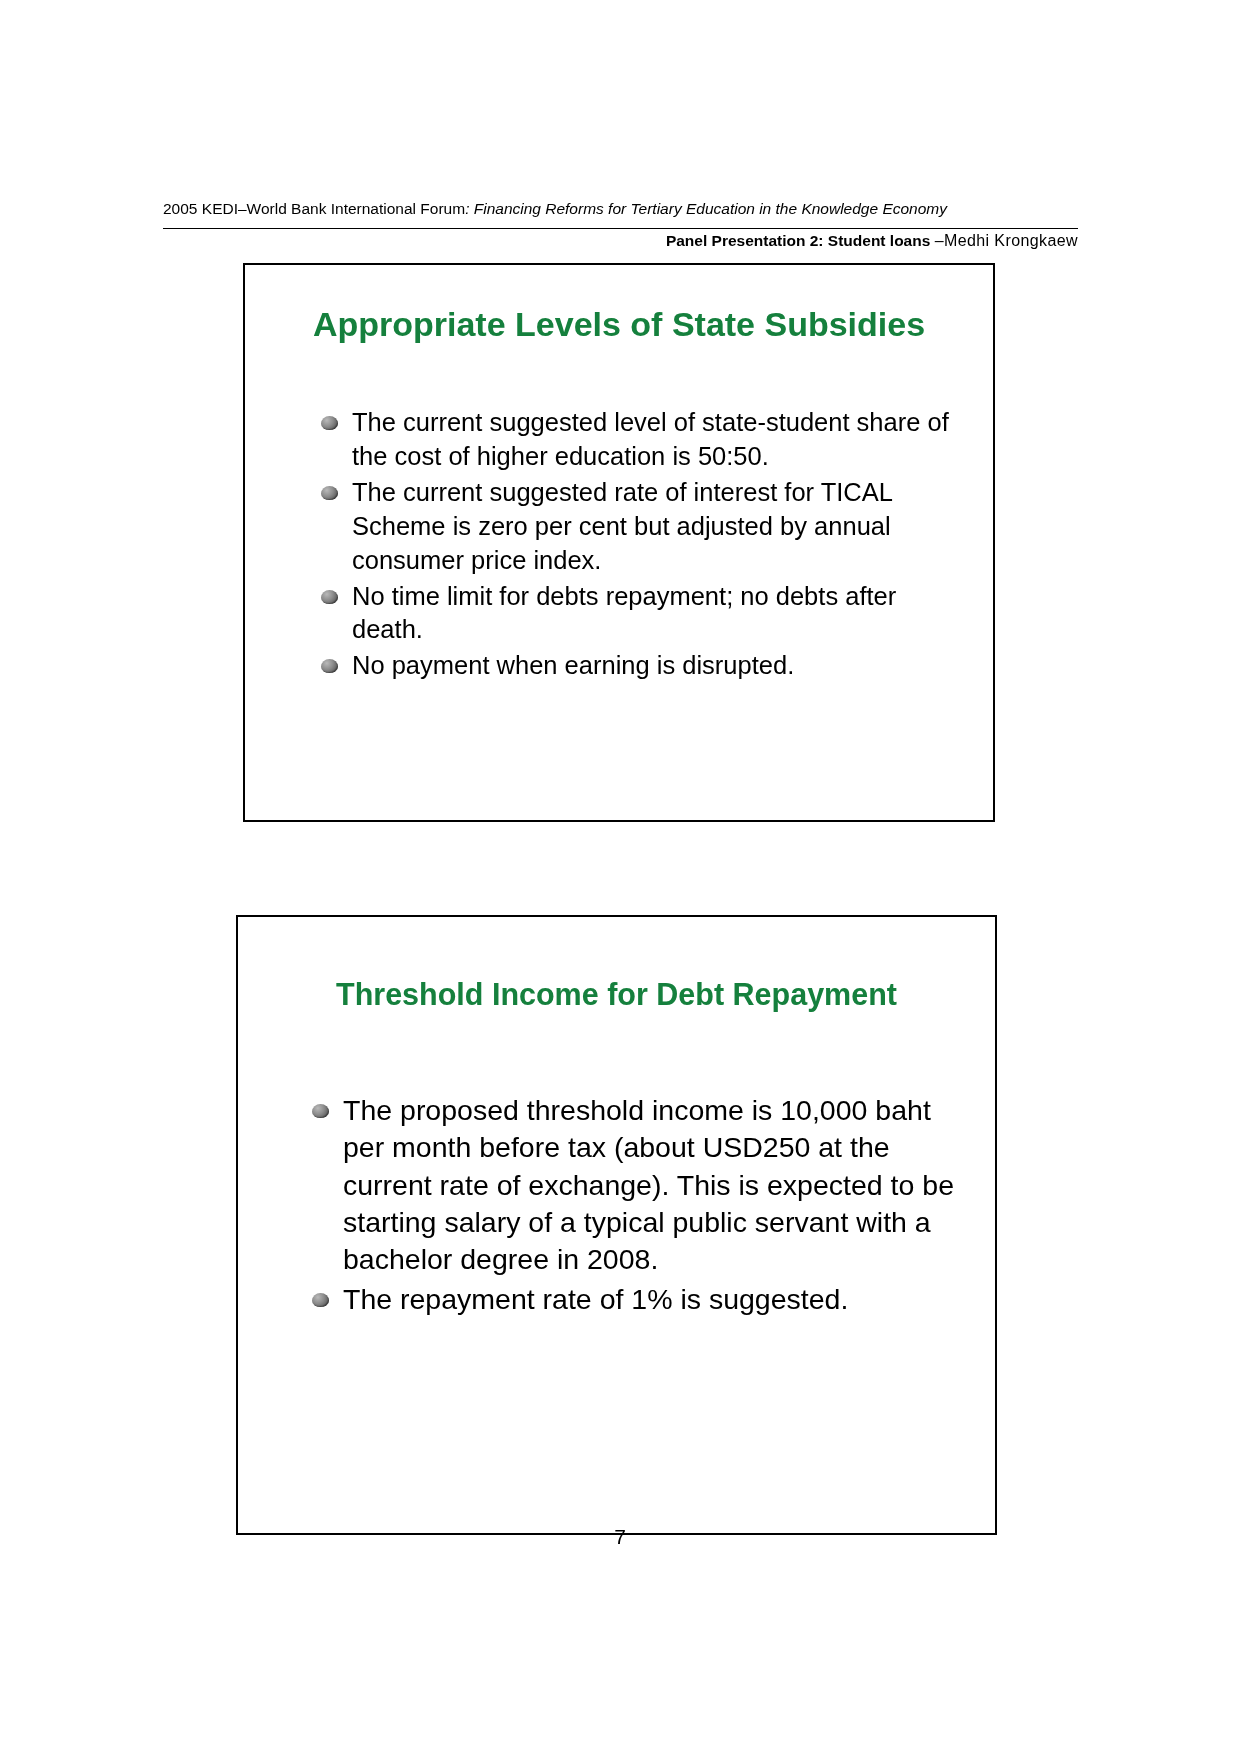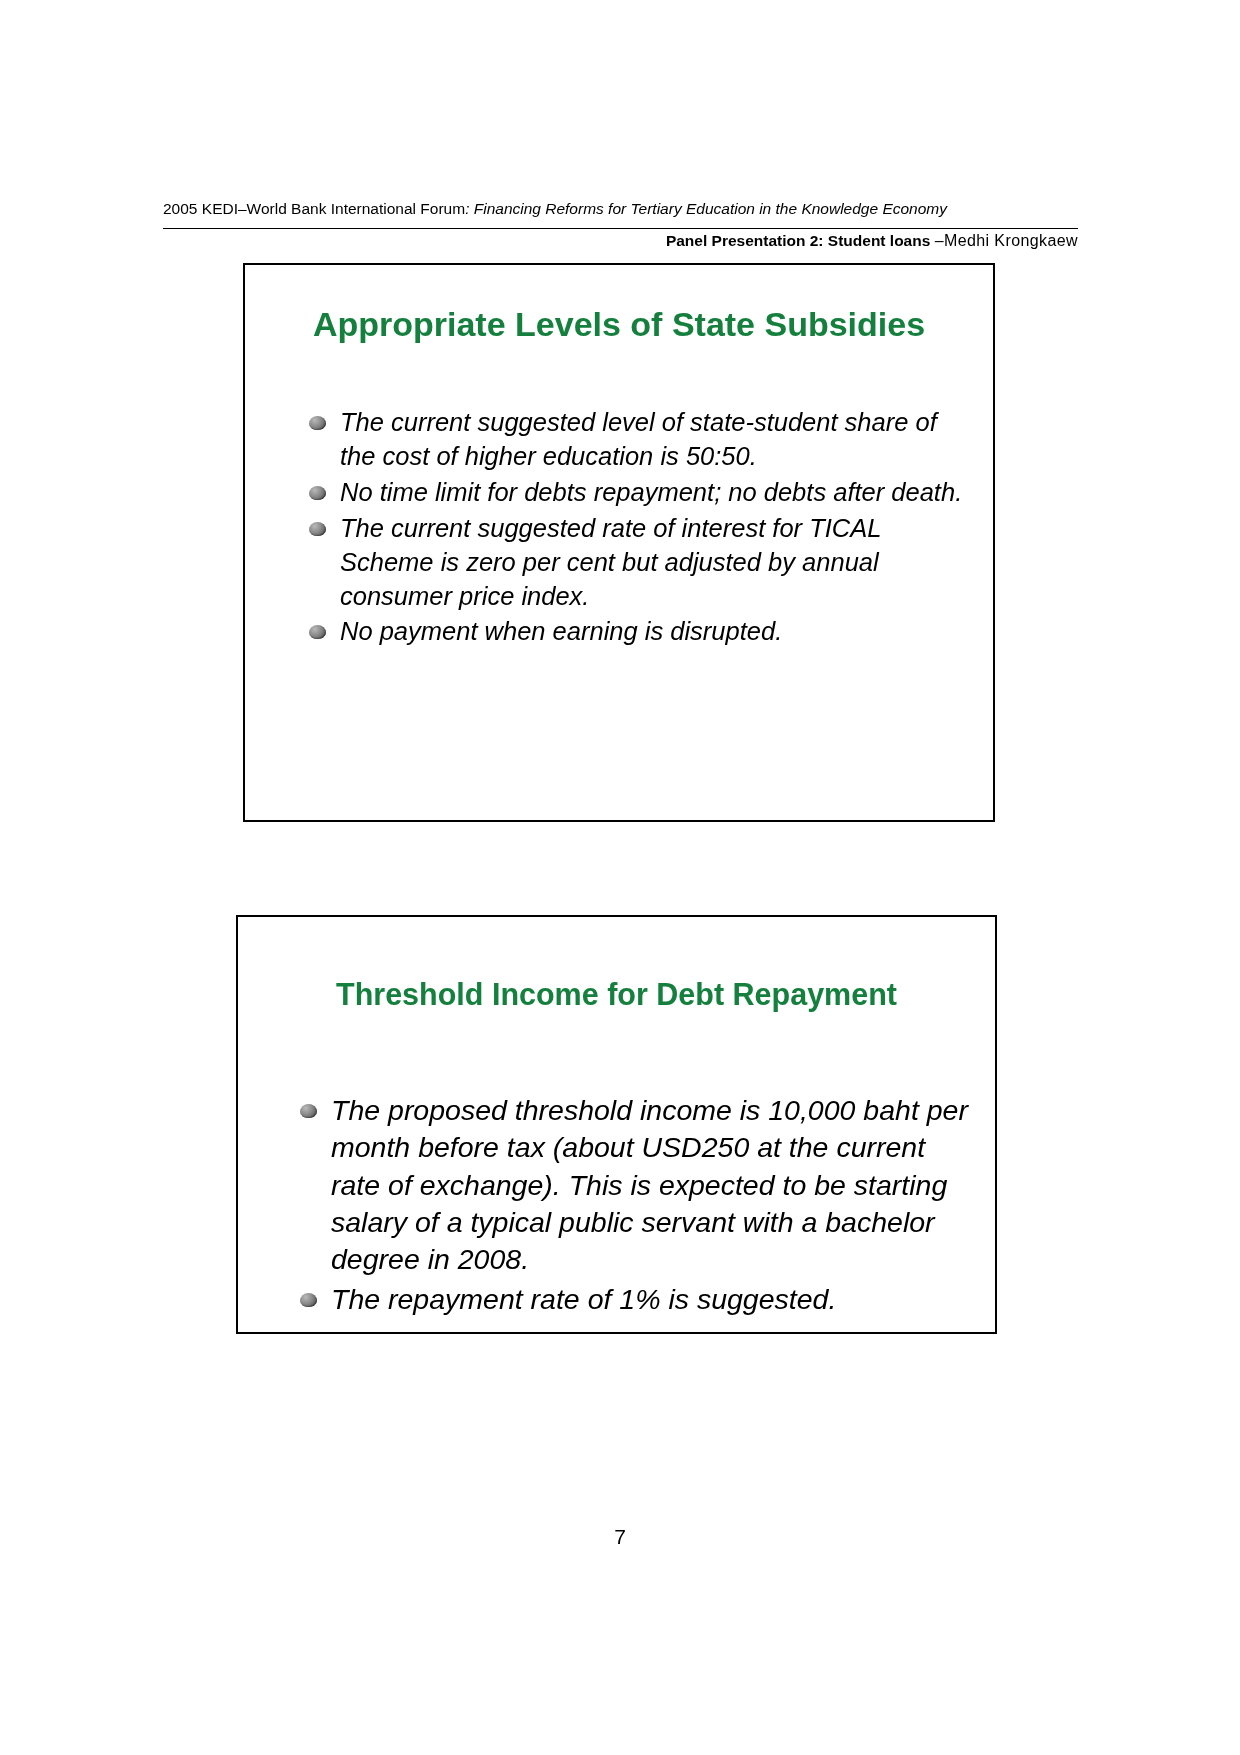--- a/index.html
+++ b/index.html
@@ -71,42 +71,41 @@
   #slide-1 {
     left: 243px;
     top: 263px;
     width: 752px;
     height: 559px;
   }
   #slide-2 {
     left: 236px;
     top: 915px;
     width: 761px;
-    height: 419px;
+    height: 620px;
   }
   .slide-title {
     text-align: center;
     font-weight: bold;
     color: #15803d;
     white-space: nowrap;
   }
   #slide-1 .slide-title {
     font-size: 34px;
     margin-top: 40px;
   }
   #slide-2 .slide-title {
     font-size: 30.5px;
     margin-top: 60px;
   }
 
   .bullets {
     list-style: none;
-    margin: 0;
+    margin: 12px;
     padding: 0;
-    font-style: italic;
   }
   #slide-1 .bullets {
     margin-top: 62px;
     padding-left: 62px;
     padding-right: 26px;
   }
   #slide-2 .bullets {
     margin-top: 80px;
     padding-left: 60px;
     padding-right: 18px;
@@ -159,25 +158,25 @@
 
   <div class="slide" id="slide-1">
     <div class="slide-title">Appropriate Levels of State Subsidies</div>
     <ul class="bullets">
       <li class="bullet">
         <span class="bullet-marker"></span>
         <span>The current suggested level of state-student share of the cost of higher education is 50:50.</span>
       </li>
       <li class="bullet">
         <span class="bullet-marker"></span>
-        <span>No time limit for debts repayment; no debts after death.</span>
+        <span>The current suggested rate of interest for TICAL Scheme is zero per cent but adjusted by annual consumer price index.</span>
       </li>
       <li class="bullet">
         <span class="bullet-marker"></span>
-        <span>The current suggested rate of interest for TICAL Scheme is zero per cent but adjusted by annual consumer price index.</span>
+        <span>No time limit for debts repayment; no debts after death.</span>
       </li>
       <li class="bullet">
         <span class="bullet-marker"></span>
         <span>No payment when earning is disrupted.</span>
       </li>
     </ul>
   </div>
 
   <div class="slide" id="slide-2">
     <div class="slide-title">Threshold Income for Debt Repayment</div>

